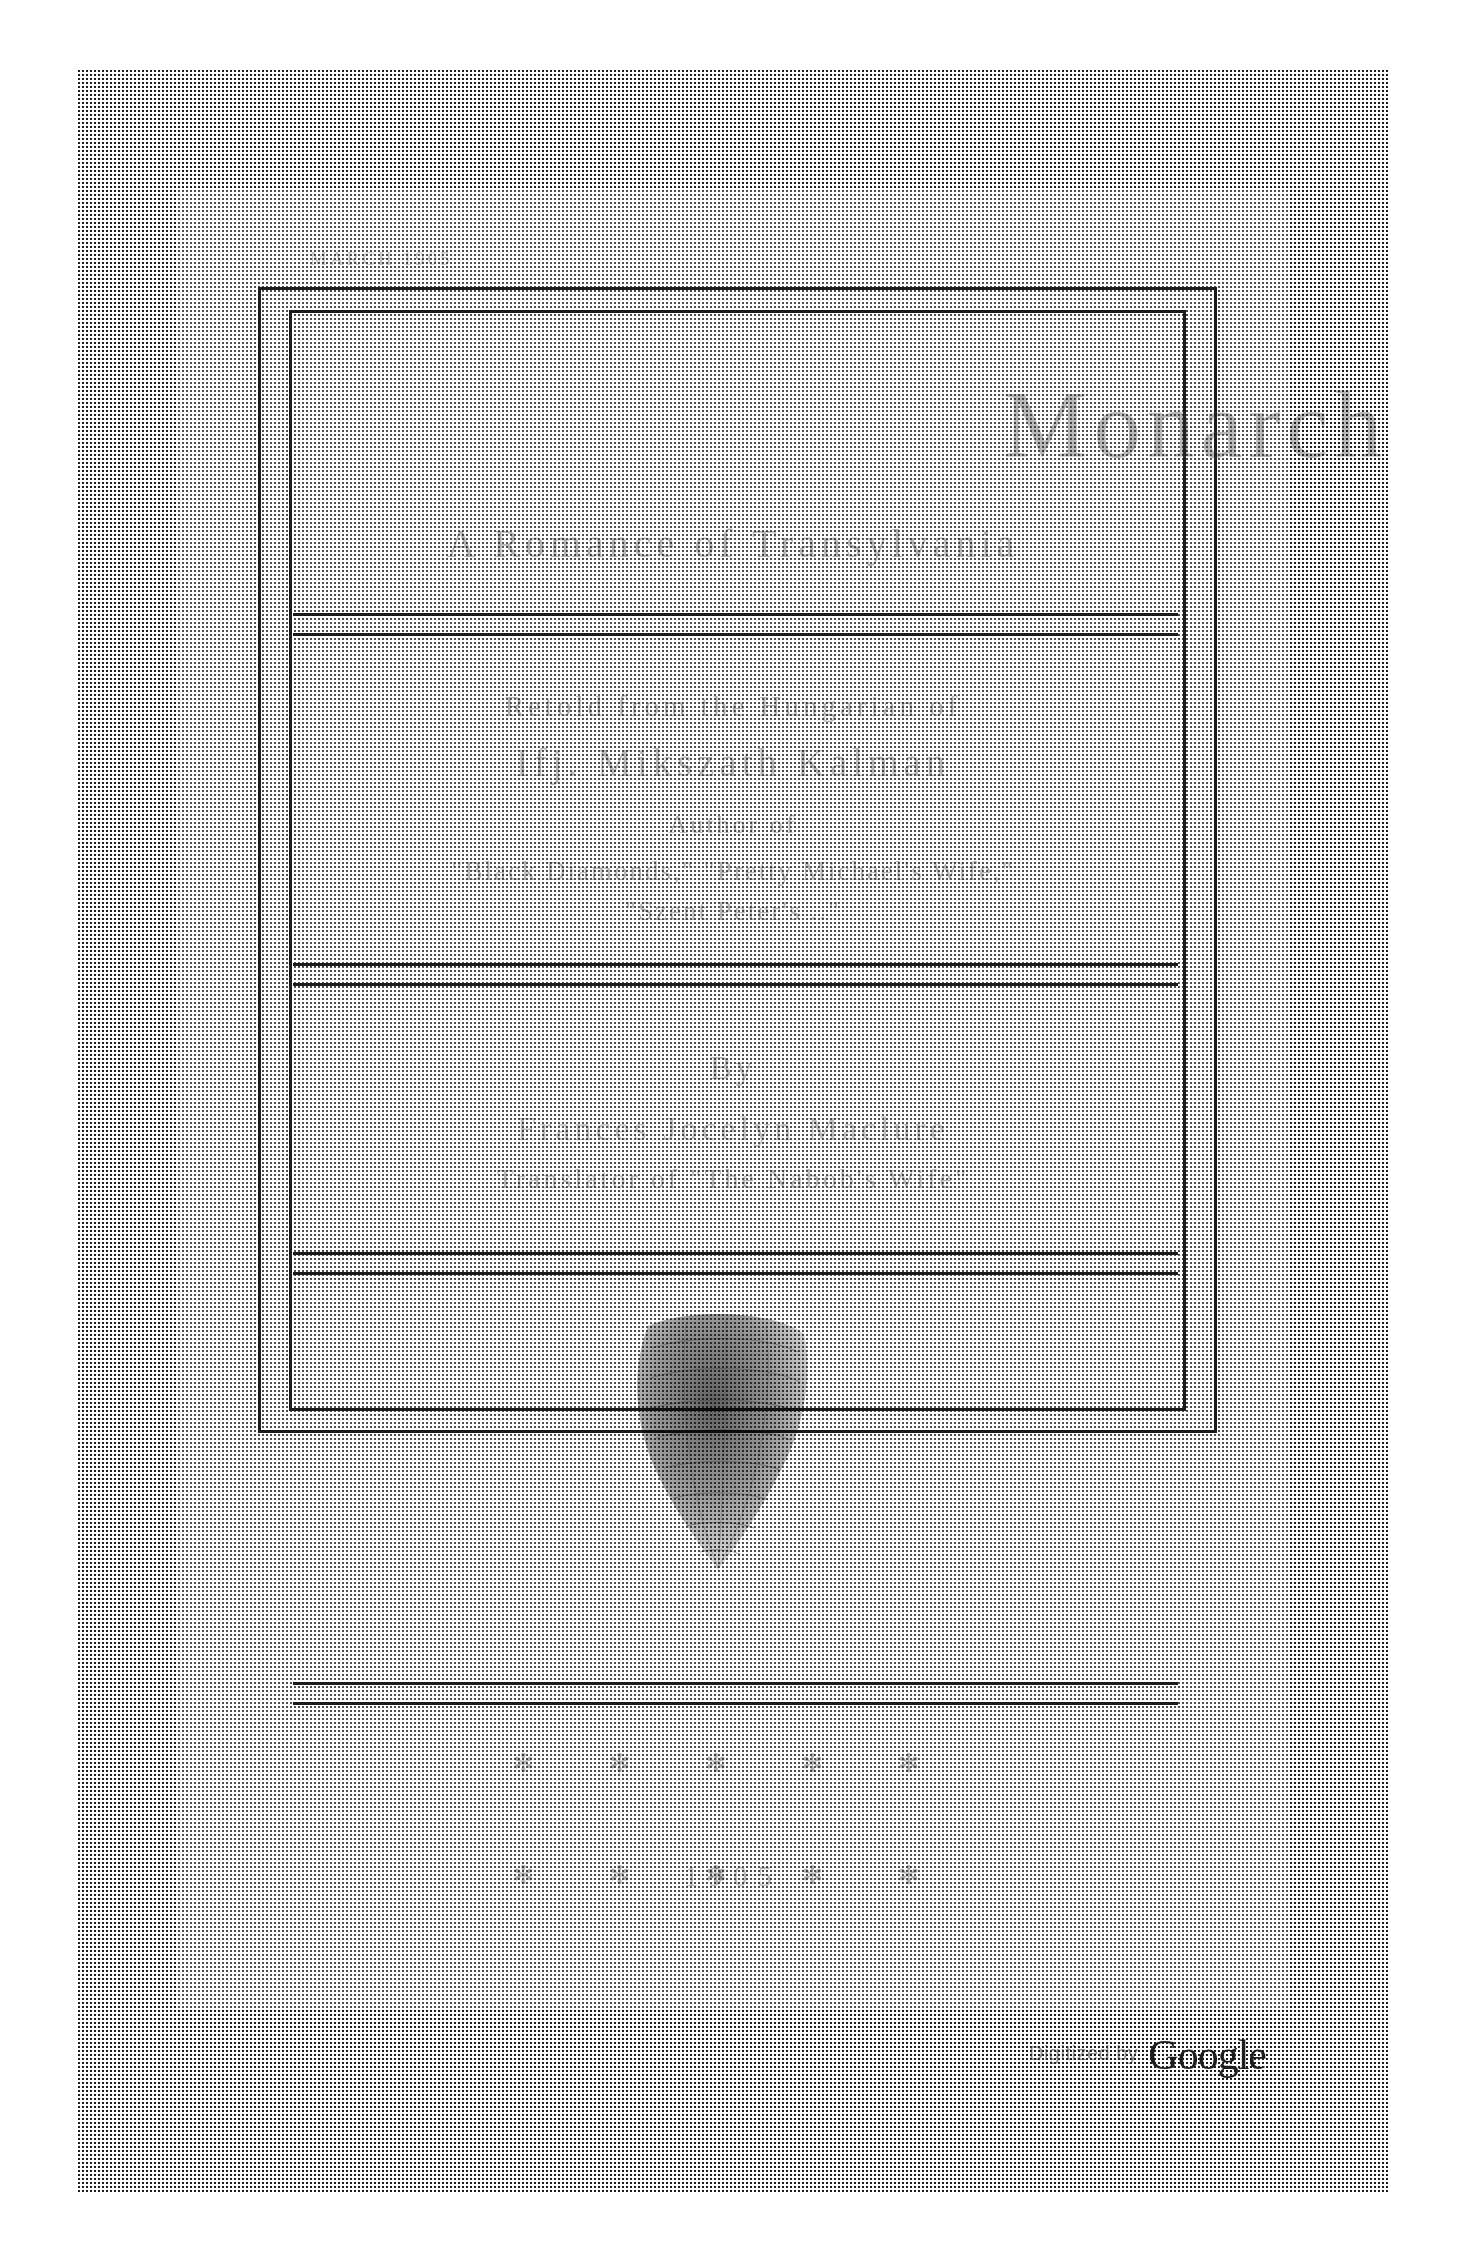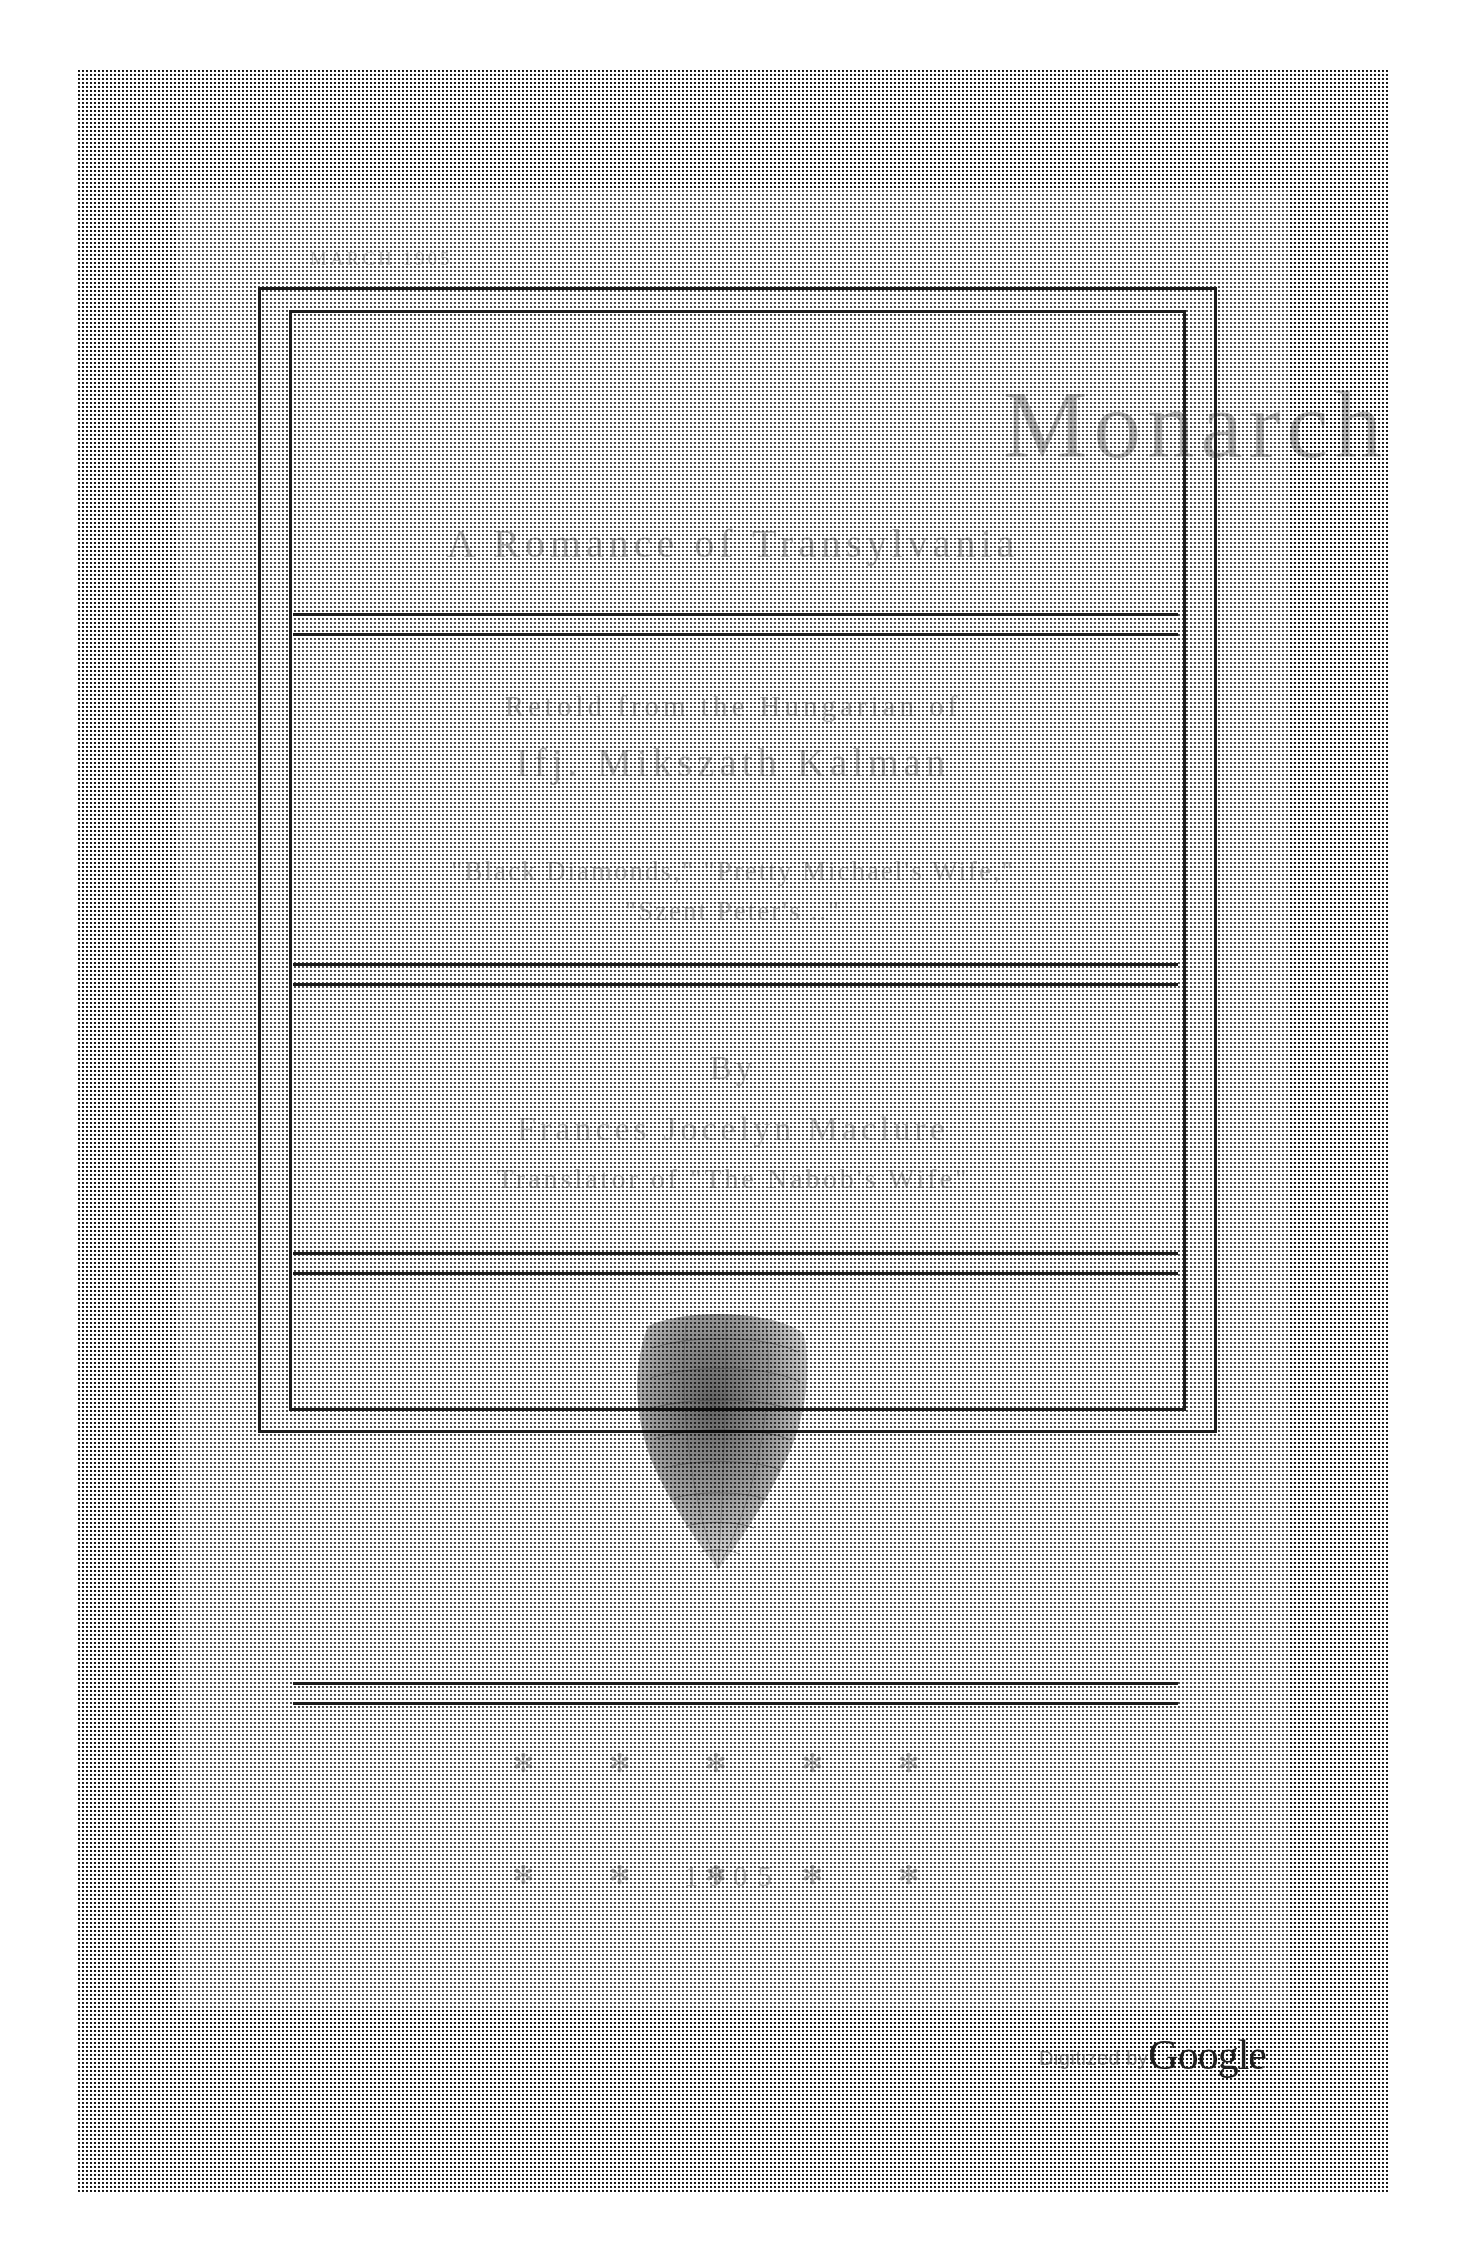--- a/index.html
+++ b/index.html
@@ -210,22 +210,22 @@
     opacity: 0.72;
   }
   .emblem svg { display: block; }
 
   
   .google-watermark {
     position: absolute;
     right: 122px;
     bottom: 118px;
     display: flex;
-    align-items: flex-end;
-    gap: 0;
+    align-items: center;
+    gap: 10px;
   }
   .digitized-by {
     font-size: 20px;
     color: #3a3a3a;
     opacity: 0.55;
     letter-spacing: 0.5px;
     padding-bottom: 6px;
     font-family: "Liberation Sans", sans-serif;
   }
   .google-word {
@@ -255,20 +255,21 @@
   <div class="rule r5"></div>
   <div class="rule r6"></div>
   <div class="rule r7"></div>
   <div class="rule r8"></div>
 
   <div class="txt main-title">Monarch</div>
   <div class="txt subtitle">A Romance of Transylvania</div>
 
   <div class="txt retold-line">Retold from the Hungarian of</div>
   <div class="txt author-orig">Ifj. Mikszath Kalman</div>
+  <div class="txt author-of">Author of</div>
   <div class="txt works-1">"Black Diamonds," "Pretty Michael's Wife,"</div>
   <div class="txt works-2">"Szent Peter's .."</div>
 
   <div class="txt by-word">By</div>
   <div class="txt translator-name">Frances Jocelyn Maclure</div>
   <div class="txt translator-of">Translator of "The Nabob's Wife"</div>
 
   <div class="emblem">
     <svg width="200" height="270" viewBox="0 0 200 270" xmlns="http://www.w3.org/2000/svg">
       <defs>

